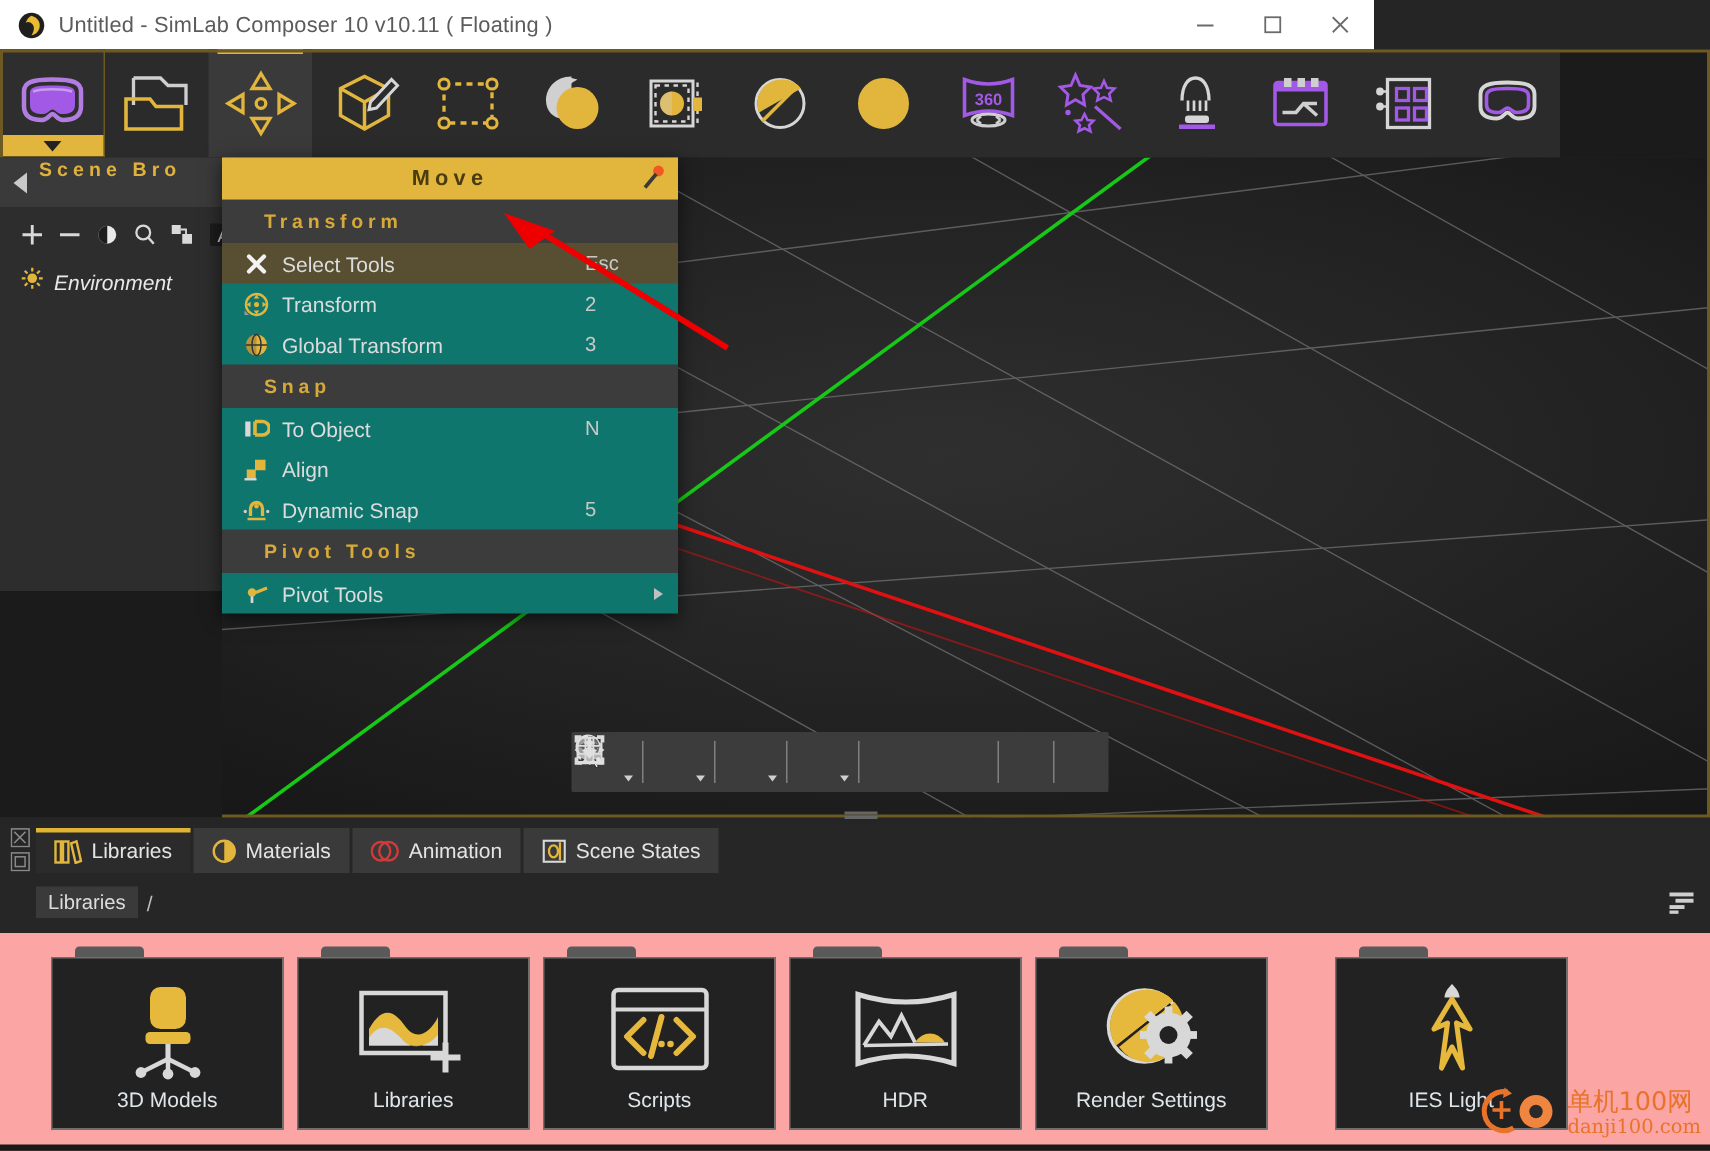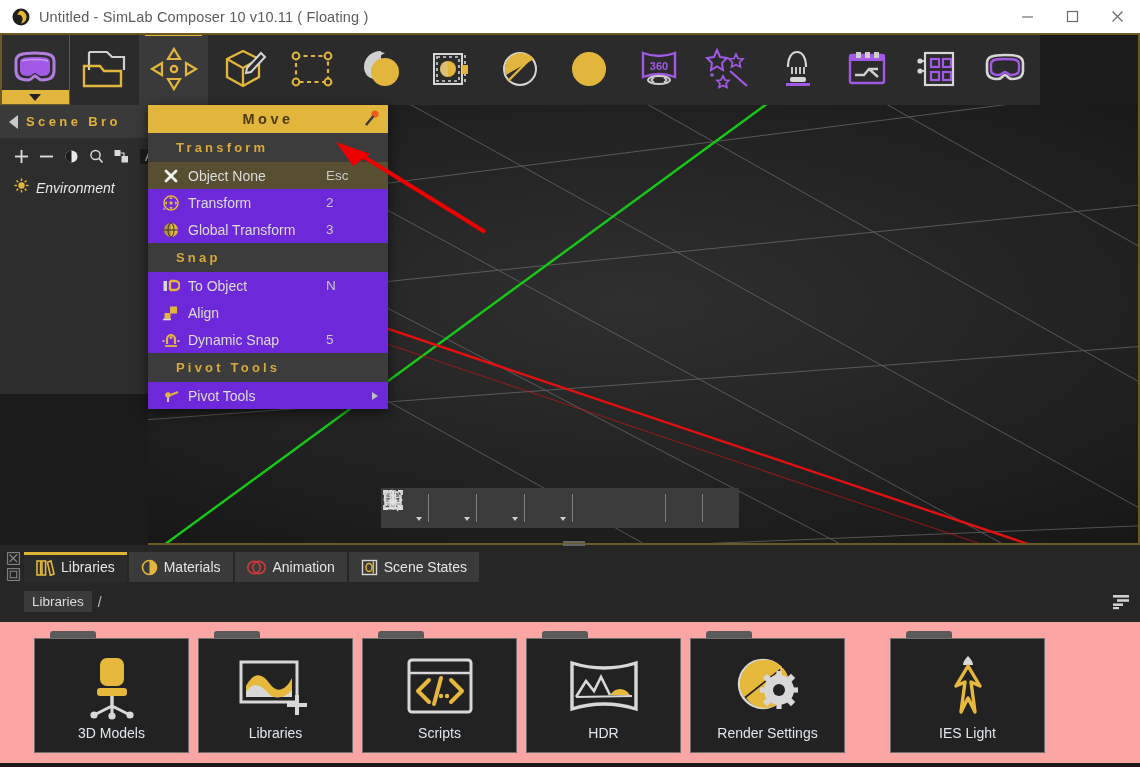--- a/index.html
+++ b/index.html
@@ -1,20 +1,20 @@
 <!DOCTYPE html>
 <html><head>
 <meta charset="utf-8">
 <style>
   html,body{margin:0;padding:0;background:#1e1e1e;}
   body{width:1140px;height:767px;overflow:hidden;font-family:"Liberation Sans",sans-serif;}
   #app{position:relative;width:1140px;height:767px;background:#252525;overflow:hidden;}
 
   
-  .titlebar{position:absolute;left:0;top:0;width:1140px;height:33px;background:#ffffff;
+  .titlebar{position:absolute;left:0;top:0;width:916px;height:33px;background:#ffffff;
             display:flex;align-items:center;}
   .tb-logo{width:17px;height:17px;margin-left:12px;position:relative;}
   .tb-logo svg{display:block;}
   .tb-title{margin-left:10px;font-size:14.5px;color:#5b5b5b;letter-spacing:.15px;}
   .tb-ctrls{margin-left:auto;display:flex;height:33px;}
   .tb-btn{width:45px;height:33px;display:flex;align-items:center;justify-content:center;color:#6f6f6f;}
   .tb-btn svg{display:block;}
 
   
   .toolbar{position:absolute;left:0;top:33px;width:1040px;height:72px;background:#2b2b2b;
@@ -48,35 +48,35 @@
            display:flex;align-items:center;padding:0 4px;border-radius:1px;}
   .vpt{width:28px;height:36px;display:flex;align-items:center;justify-content:center;}
   .vpt svg{display:block;}
   .vpt-caret{width:11px;height:36px;display:flex;align-items:flex-end;justify-content:center;padding-bottom:11px;}
   .vpt-caret i{width:0;height:0;border-left:3.5px solid transparent;border-right:3.5px solid transparent;
                border-top:4.5px solid #cfcfcf;display:block;}
   .vpt-sep{width:1px;height:28px;background:#808080;margin:0 4px;}
 
   
   .scenepanel{position:absolute;left:0;top:105px;width:148px;height:440px;background:#2d2d2d;}
-  .sp-header{height:33px;background:#3a3a3a;display:flex;align-items:center;}
+  .sp-header{height:33px;background:#3a3a3a;display:flex;align-items:flex-start;}
   .sp-collapse{width:26px;height:33px;display:flex;align-items:center;justify-content:center;}
   .sp-collapse i{width:0;height:0;border-top:7px solid transparent;border-bottom:7px solid transparent;
                  border-right:9px solid #c9c9c9;display:block;}
   .sp-title{color:#e0b13d;font-size:13px;letter-spacing:3.4px;font-weight:600;}
   .sp-tools{height:36px;display:flex;align-items:center;padding-left:10px;gap:2px;}
   .spt{width:23px;height:24px;display:flex;align-items:center;justify-content:center;}
   .spt svg{display:block;}
   .sp-env{display:flex;align-items:center;gap:7px;padding:6px 0 0 14px;}
   .sp-env-label{color:#e8e8e8;font-size:14px;font-style:italic;}
   .sp-body{position:absolute;left:0;top:33px;width:148px;height:407px;background:#2d2d2d;}
   .sp-dark{position:absolute;left:0;top:289px;width:148px;height:151px;background:#1b1b1b;}
 
   
-  .menu{position:absolute;left:148px;top:105px;width:240px;background:#6d28d9;
+  .menu{position:absolute;left:148px;top:105px;width:304px;background:#0f766e;
         box-shadow:0 3px 12px rgba(0,0,0,.6);z-index:30;}
   .menu-title{height:28px;background:#e2b63c;display:flex;align-items:center;justify-content:center;
               position:relative;}
   .menu-title span{color:#4a3c10;font-size:14.5px;letter-spacing:3.5px;font-weight:600;}
   .menu-pin{position:absolute;right:8px;top:5px;}
   .menu-sec{height:29px;background:#3c3c3c;display:flex;align-items:center;padding-left:28px;}
   .menu-sec span{color:#d7a93a;font-size:13px;letter-spacing:3.2px;font-weight:600;}
   .menu-item{height:27px;display:flex;align-items:center;padding-left:10px;position:relative;}
   .menu-item.sel{background:#584f32;}
   .mi-ico{width:26px;height:22px;display:flex;align-items:center;justify-content:center;}
@@ -525,21 +525,21 @@
 
     <div class="menu-sec">
       <span>Transform</span>
     </div>
     <div class="menu-item sel">
       <span class="mi-ico">
         <svg width="16" height="16" viewBox="0 0 16 16">
             <path d="M3 3 L13 13 M13 3 L3 13" stroke="#f2f2f2" stroke-width="2.8" stroke-linecap="round"></path>
           </svg>
       </span>
-      <span class="mi-label">Object None</span>
+      <span class="mi-label">Select Tools</span>
       <span class="mi-key">Esc</span>
     </div>
     <div class="menu-item">
       <span class="mi-ico">
         <svg width="18" height="18" viewBox="0 0 18 18">
           <circle cx="9" cy="9" r="7" fill="none" stroke="#e2b63c" stroke-width="1.6"></circle>
           <path d="M9 2.4 L10.8 5 L7.2 5 Z M9 15.6 L10.8 13 L7.2 13 Z M2.4 9 L5 7.2 L5 10.8 Z M15.6 9 L13 7.2 L13 10.8 Z" fill="#e2b63c"></path>
           <circle cx="9" cy="9" r="1.7" fill="#e2b63c"></circle>
           <path d="M1 13 L4 16 L1 16 Z" fill="#9a9a9a"></path>
         </svg>
@@ -803,15 +803,31 @@
             <path d="M28 2 C31 5 33 8 33 11 L23 11 C23 8 25 5 28 2 Z" fill="#d8d8d8"></path>
             <path d="M28 12 L40 32 L31 28 L35 58 L28 44 L21 58 L25 28 L16 32 Z" fill="none" stroke="#e6b93c" stroke-width="3.4" stroke-linejoin="round"></path>
           </svg>
         </div>
         <div class="folder-label">IES Light</div>
       </div>
     </div>
 
   </div>
 
+  <div class="watermark">
+    <span>
+      <svg width="58" height="36" viewBox="0 0 58 36">
+        <path d="M24 6 A13 13 0 1 0 28 30" fill="none" stroke="#e8732a" stroke-width="3.4"></path>
+        <path d="M22 3 L27 7 L21 10 Z" fill="#e8732a"></path>
+        <line x1="14" y1="18" x2="26" y2="18" stroke="#e8732a" stroke-width="2.4"></line>
+        <line x1="20" y1="12" x2="20" y2="24" stroke="#e8732a" stroke-width="2.4"></line>
+        <circle cx="43" cy="19" r="11" fill="#f0853f"></circle>
+        <circle cx="43" cy="19" r="4.5" fill="#2a2a2a"></circle>
+      </svg>
+    </span>
+    <span class="wm-text">
+      <span class="wm-cn">单机100网</span>
+      <span class="wm-en">danji100.com</span>
+    </span>
+  </div>
 
   <div class="statusstrip"></div>
 </div>
 
 </body></html>

